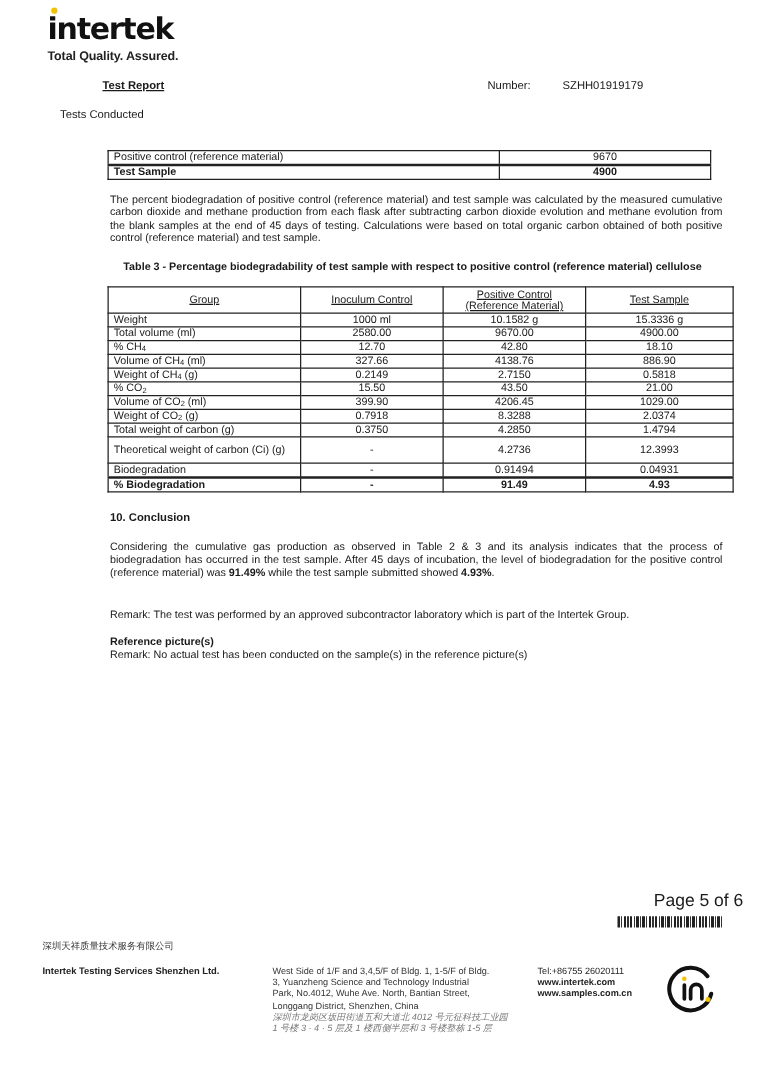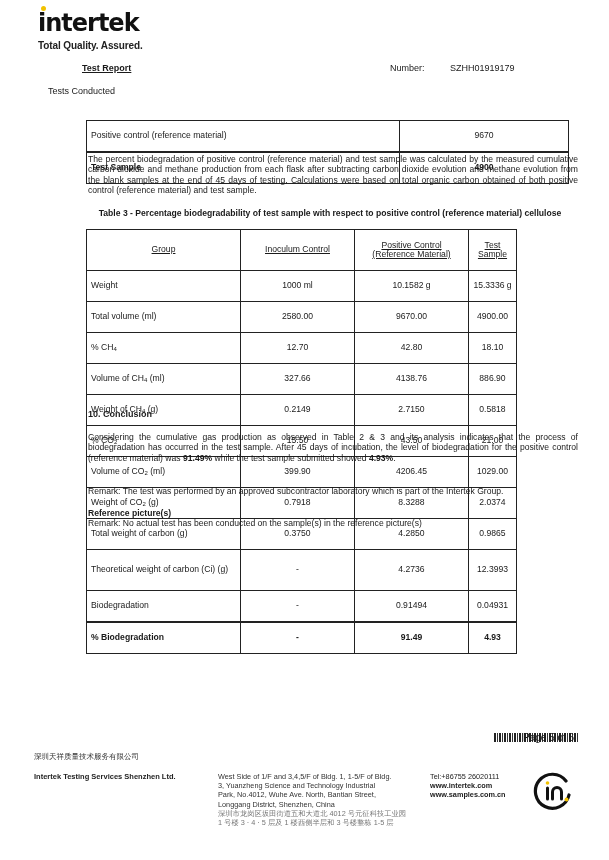--- a/index.html
+++ b/index.html
@@ -13,59 +13,59 @@
                letter-spacing:-1px; color:#111; line-height:30px; position:relative; }
   .logo-dot { position:absolute; left:3px; top:-2px; width:5px; height:5px; border-radius:50%; background:#f2c200; }
   .logo-tag { font-size:10px; font-weight:bold; color:#222; margin-top:2px; letter-spacing:-0.1px; }
 
   .report-title { left:82px; top:63px; font-size:9px; font-weight:bold; text-decoration:underline; }
   .number-label { left:390px; top:63px; font-size:9px; }
   .number-value { left:450px; top:63px; font-size:9px;text-align:right; }
   .tests-conducted { left:48px; top:86px; font-size:9px; }
 
   table { border-collapse:collapse; font-size:8.6px; }
-  td, th { border:1px solid #222; padding:10px 4px; line-height:9.5px; }
+  td, th { border:1px solid #222; padding:0 4px; line-height:9.5px; }
 
   .t1 { left:86px; top:120px; width:483px; }
   .t1 td { height:10px; }
   .t1 td.v { text-align:center; width:160px; }
   .t1 tr.strong td { font-weight:bold; }
   .t1 tr.strong { border-top:2px solid #222; }
 
   .para { left:88px; width:490px; font-size:8.6px; line-height:10.3px; text-align:justify; }
   .p1 { top:154px; }
 
   .t3-caption { left:90px; top:208px; width:480px; text-align:center; font-size:8.6px; font-weight:bold; line-height:10px; }
 
-  .t3 { left:86px; top:229px; width:431px; }
+  .t3 { left:86px; top:229px; width:501px; }
   .t3 th { font-weight:normal; text-decoration:underline; height:20px; }
   .t3 th.c0 { width:145px; }
   .t3 th.c1 { width:105px; }
   .t3 th.c2 { width:105px; }
   .t3 td { height:10px; }
   .t3 td.num { text-align:center; }
   .t3 tr.tall td { height:20px; }
   .t3 tr.bold td { font-weight:bold; }
   .t3 tr.bold { border-top:2px solid #222; }
   sub { font-size:6px; vertical-align:-1px; line-height:0; }
 
   .h-conclusion { left:88px; top:409px; font-size:9px; font-weight:bold; }
   .p2 { top:432px; }
   .p3 { top:486px; }
   .ref-title { left:88px; top:508px; font-size:8.6px; font-weight:bold; }
   .ref-remark { left:88px; top:518px; font-size:8.6px; }
 
   .barcode { left:494px; top:733px; width:84px; height:9px;
              background:repeating-linear-gradient(90deg,#222 0,#222 2px,#fff 2px,#fff 3px,#333 3px,#333 4px,#fff 4px,#fff 5px); }
-  .page-no { left:523px; top:732px; font-size:10px;text-align:right; }
+  .page-no { left:523px; top:712px; font-size:14px;text-align:right; }
 
   .ft-company { left:34px; top:772px; font-size:7.5px; font-weight:bold; color:#222; }
   .ft-company-cn { left:34px; top:752px; font-size:7.5px; color:#333; }
   .ft-addr { left:218px; top:772px; width:210px; font-size:7.3px; line-height:9.2px; color:#333; }
-  .ft-addr .cn { color:#777; }
+  .ft-addr .cn { color:#777;font-style:italic; }
   .ft-contact { left:430px; top:772px; font-size:7.3px; line-height:9.2px; color:#222; }
   .ft-contact .b { font-weight:bold; }
 
   .in-logo { left:533px; top:771px; width:40px; height:40px; }
 </style>
 </head>
 <body>
 
 <div class="abs logo">
   <div class="logo-word"><span class="logo-dot"></span><span>intertek</span></div>
@@ -147,21 +147,21 @@
   <tr>
     <td>Weight of CO<sub>2</sub> (g)</td>
     <td class="num">0.7918</td>
     <td class="num">8.3288</td>
     <td class="num">2.0374</td>
   </tr>
   <tr>
     <td>Total weight of carbon (g)</td>
     <td class="num">0.3750</td>
     <td class="num">4.2850</td>
-    <td class="num">0.9865</td>
+    <td class="num">1.4794</td>
   </tr>
   <tr class="tall">
     <td>Theoretical weight of carbon (Ci) (g)</td>
     <td class="num">-</td>
     <td class="num">4.2736</td>
     <td class="num">12.3993</td>
   </tr>
   <tr>
     <td>Biodegradation</td>
     <td class="num">-</td>

